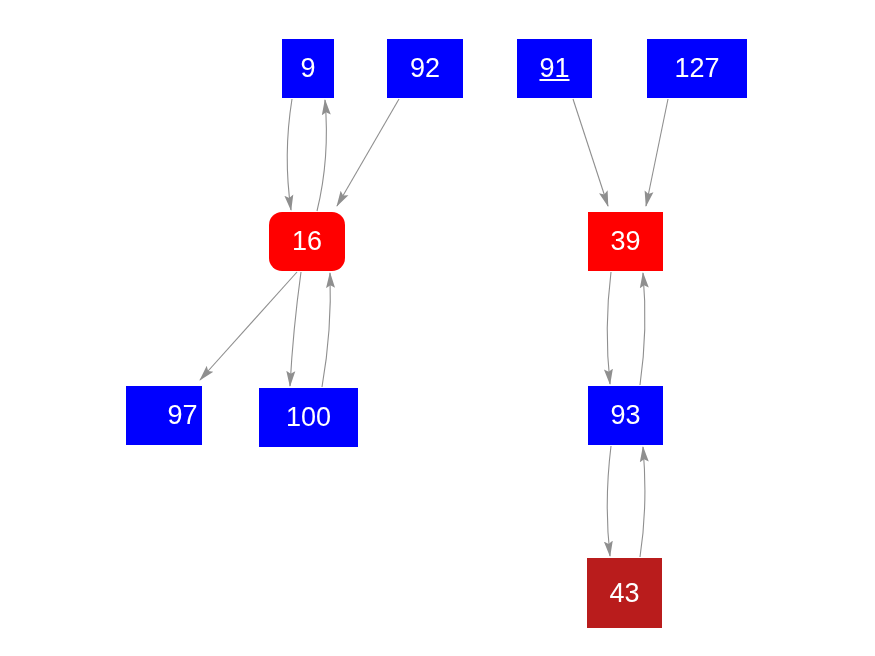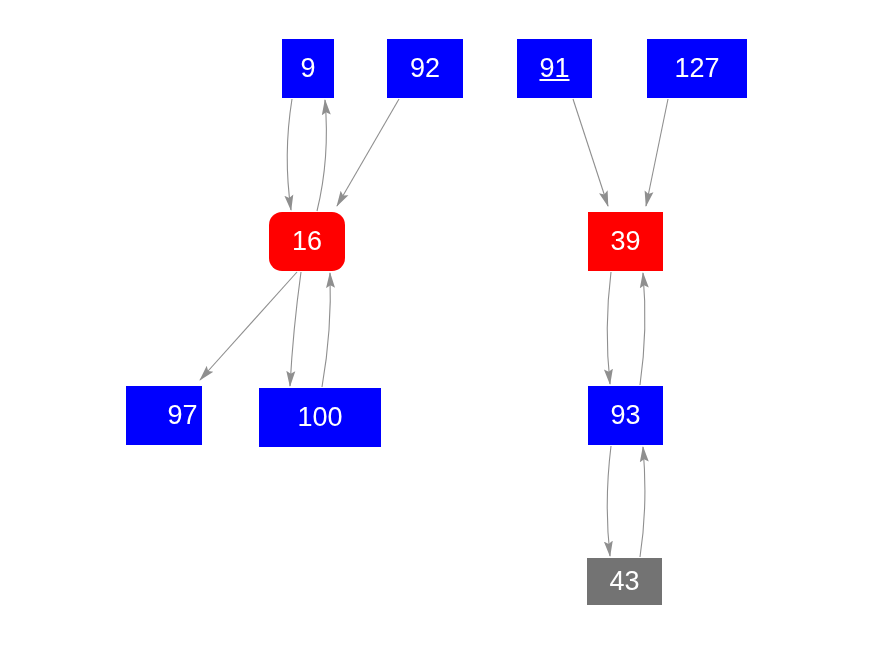--- a/index.html
+++ b/index.html
@@ -60,17 +60,17 @@
       </g>
   </svg>
   <div id="nodes">
       <div class="node" style="left: 282px; top: 39px; width: 52px; height: 59px; background: rgb(0, 0, 255); color: rgb(255, 255, 255);">9</div>
       <div class="node" style="left: 387px; top: 39px; width: 76px; height: 59px; background: rgb(0, 0, 255); color: rgb(255, 255, 255);">92</div>
       <div class="node" style="left: 517px; top: 39px; width: 75px; height: 59px; background: rgb(0, 0, 255); color: rgb(255, 255, 255); text-decoration: underline;">91</div>
       <div class="node" style="left: 647px; top: 39px; width: 100px; height: 59px; background: rgb(0, 0, 255); color: rgb(255, 255, 255);">127</div>
       <div class="node" style="left: 269px; top: 212px; width: 76px; height: 59px; background: rgb(255, 0, 0); color: rgb(255, 255, 255); border-radius: 13px;">16</div>
       <div class="node" style="left: 588px; top: 212px; width: 75px; height: 59px; background: rgb(255, 0, 0); color: rgb(255, 255, 255); text-align: right;">39</div>
       <div class="node" style="left: 126px; top: 386px; width: 76px; height: 59px; background: rgb(0, 0, 255); color: rgb(255, 255, 255); padding-left: 37px;">97</div>
-      <div class="node" style="left: 259px; top: 388px; width: 122px; height: 59px; background: rgb(0, 0, 255); color: rgb(255, 255, 255);">100</div>
+      <div class="node" style="left: 259px; top: 388px; width: 99px; height: 59px; background: rgb(0, 0, 255); color: rgb(255, 255, 255);">100</div>
       <div class="node" style="left: 588px; top: 386px; width: 75px; height: 59px; background: rgb(0, 0, 255); color: rgb(255, 255, 255);">93</div>
-      <div class="node" style="left: 587px; top: 558px; width: 75px; height: 47px; background: #737373; color: rgb(255, 255, 255);">43</div>
+      <div class="node" style="left: 587px; top: 558px; width: 75px; height: 70px; background: #b91c1c; color: rgb(255, 255, 255);">43</div>
     </div>
 </div>
 
 </body></html>

